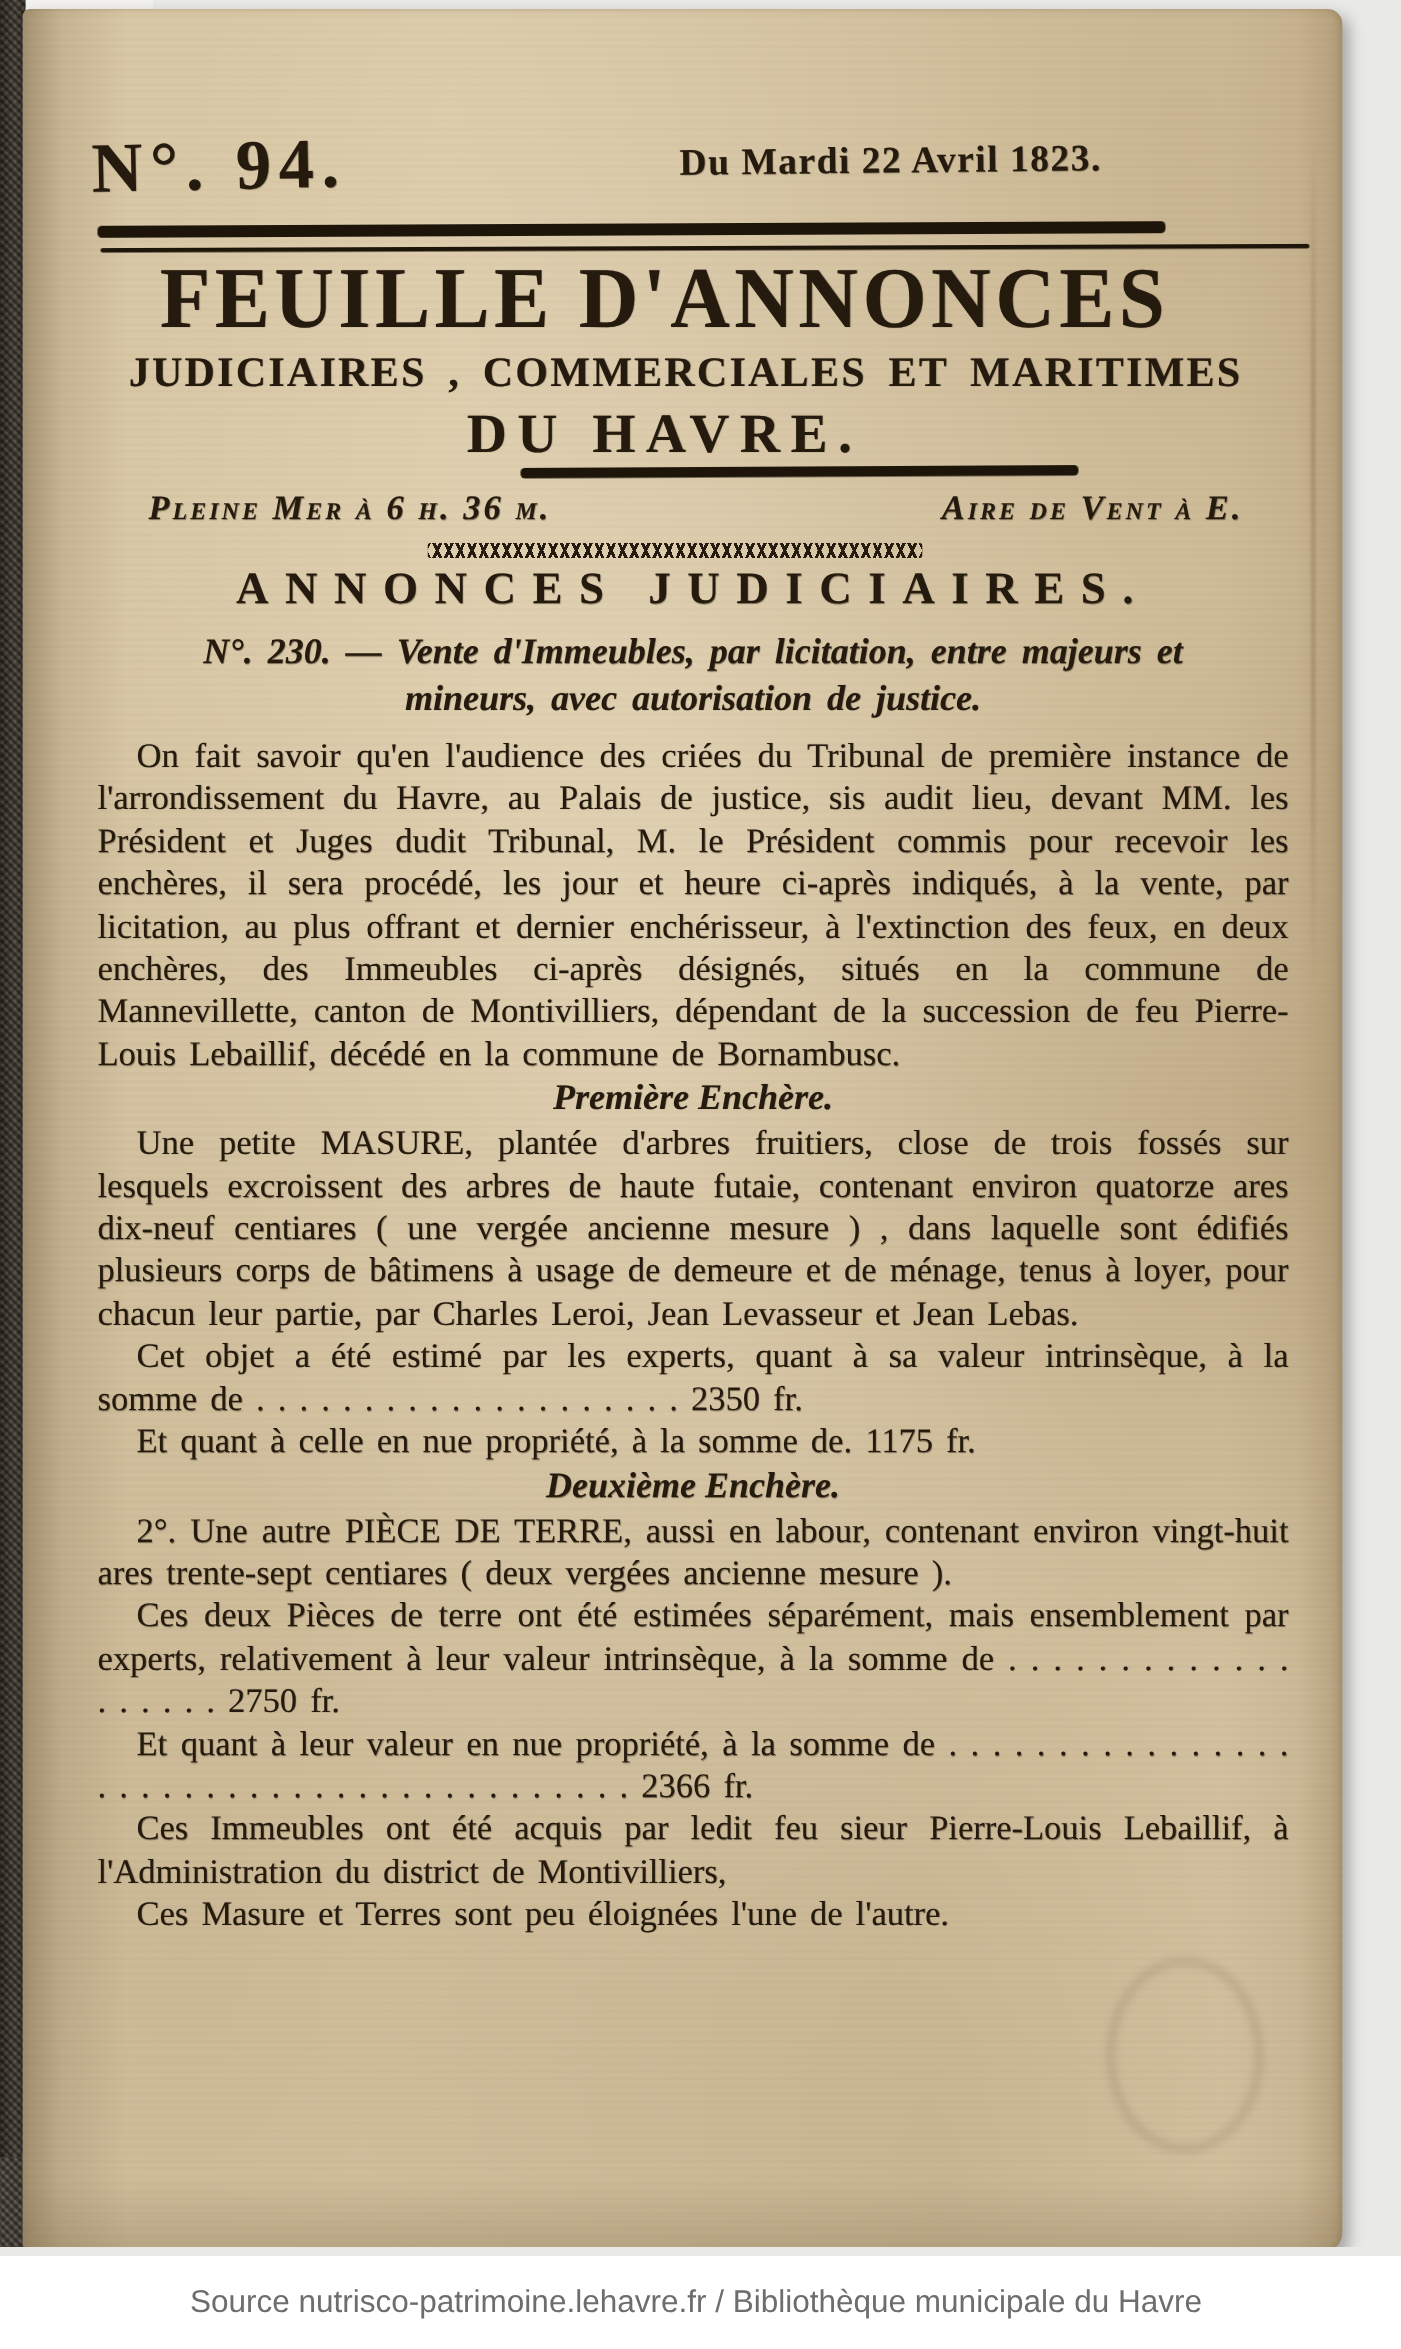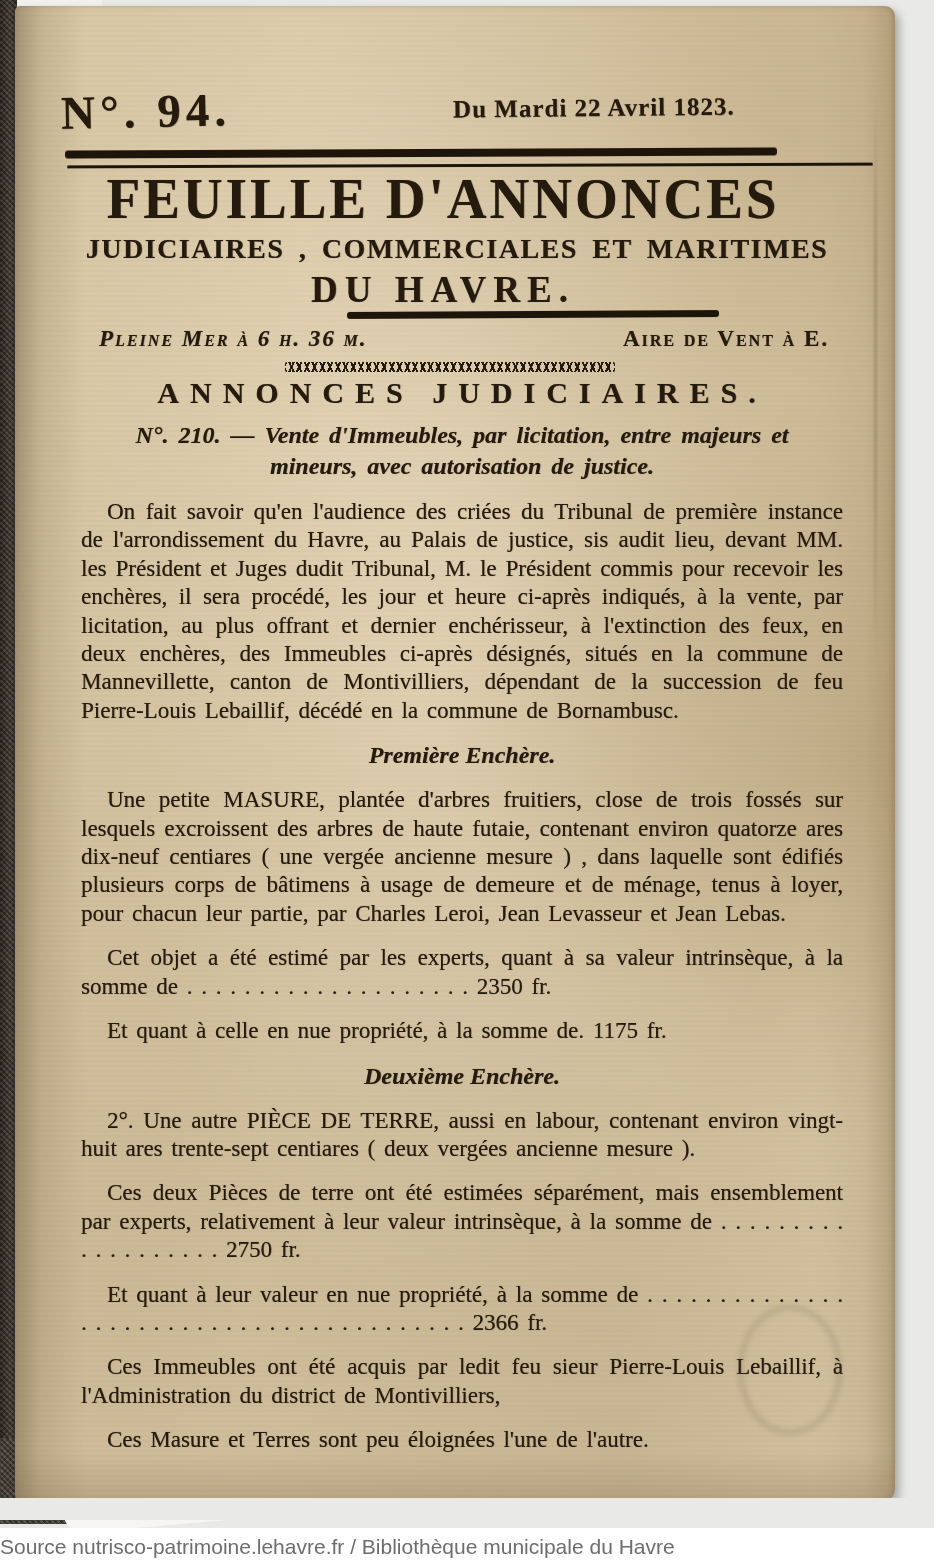--- a/index.html
+++ b/index.html
@@ -77,51 +77,51 @@
   .title-wrap{position:absolute;left:0;top:162px;width:856px;text-align:center;}
   .title-1{font-size:55px;font-weight:bold;letter-spacing:3px;line-height:62px;transform:scaleY(1.05);}
   .title-2{font-size:28px;font-weight:bold;letter-spacing:1.5px;line-height:38px;word-spacing:6px;padding-left:28px;}
   .title-3{font-size:37px;font-weight:bold;letter-spacing:7px;line-height:44px;}
   .rule-short{position:absolute;left:332px;top:305px;width:372px;height:7px;transform:rotate(-.3deg);}
   .info-row{
     position:absolute;left:84px;top:320px;width:730px;
     display:flex;justify-content:space-between;align-items:baseline;
   }
   .tide{font-style:italic;font-variant:small-caps;font-size:23px;font-weight:bold;letter-spacing:2px;}
-  .wind{font-variant:small-caps;font-size:23px;font-weight:bold;letter-spacing:2px;text-align:center;}
+  .wind{font-style:italic;font-variant:small-caps;font-size:23px;font-weight:bold;letter-spacing:2px;text-align:center;}
   .squiggle{
     position:absolute;left:270px;top:356px;width:330px;height:10px;
     background:
       repeating-linear-gradient(65deg, #241b0e 0 2px, transparent 2px 7px),
       repeating-linear-gradient(115deg, #241b0e 0 2px, transparent 2px 7px);
     border-radius:2px;
   }
   
   .flow{position:absolute;left:50px;top:370px;width:794px;}
   .section-title{
     text-align:center;font-size:30px;font-weight:bold;letter-spacing:11px;
     margin:0 0 10px 0;
   }
   .ann-heading{
     text-align:center;font-style:italic;font-size:24px;line-height:31px;
     margin:0 40px 8px 40px;font-weight:bold;word-spacing:4px;
   }
   .para{
     font-size:23px;line-height:28.4px;text-align:justify;text-indent:26px;
-    margin:16px;word-spacing:3px;
+    margin:0;word-spacing:3px;
   }
   .subhead{
     text-align:center;font-style:italic;font-size:24px;font-weight:bold;
     margin:1px 0;line-height:29px;
   }
   
   .footer-gap{position:absolute;left:0;bottom:46px;width:934px;height:22px;background:#e9e9e7;}
   .footer-bar{
-    position:absolute;left:0;bottom:0;width:934px;height:38px;background:#ffffff;
-    display:flex;align-items:center;justify-content:flex-start;
+    position:absolute;left:0;bottom:0;width:934px;height:62px;background:#ffffff;
+    display:flex;align-items:center;justify-content:center;
     font-family:"Liberation Sans", sans-serif;font-size:21px;color:#6d6d6d;
     padding-right:6px;box-sizing:border-box;
   }
 </style>
 </head>
 <body>
 
 <div class="binding"></div>
 <div class="paper-under-top"></div>
 <div class="binding-bottom"></div>
@@ -145,21 +145,21 @@
 
   <div class="info-row">
     <span class="tide">Pleine Mer à 6 h. 36 m.</span>
     <span class="wind">Aire de Vent à E.</span>
   </div>
 
   <div class="squiggle"></div>
 
   <div class="flow">
     <h1 class="section-title">ANNONCES JUDICIAIRES.</h1>
-    <h2 class="ann-heading">N°. 210. — Vente d'Immeubles, par licitation, entre majeurs et mineurs, avec autorisation de justice.</h2>
+    <h2 class="ann-heading">N°. 230. — Vente d'Immeubles, par licitation, entre majeurs et mineurs, avec autorisation de justice.</h2>
 
     <p class="para">On fait savoir qu'en l'audience des criées du Tribunal de première instance de l'arrondissement du Havre, au Palais de justice, sis audit lieu, devant MM. les Président et Juges dudit Tribunal, M. le Président commis pour recevoir les enchères, il sera procédé, les jour et heure ci-après indiqués, à la vente, par licitation, au plus offrant et dernier enchérisseur, à l'extinction des feux, en deux enchères, des Immeubles ci-après désignés, situés en la commune de Mannevillette, canton de Montivilliers, dépendant de la succession de feu Pierre-Louis Lebaillif, décédé en la commune de Bornambusc.</p>
     <p class="subhead">Première Enchère.</p>
     <p class="para">Une petite MASURE, plantée d'arbres fruitiers, close de trois fossés sur lesquels excroissent des arbres de haute futaie, contenant environ quatorze ares dix-neuf centiares ( une vergée ancienne mesure ) , dans laquelle sont édifiés plusieurs corps de bâtimens à usage de demeure et de ménage, tenus à loyer, pour chacun leur partie, par Charles Leroi, Jean Levasseur et Jean Lebas.</p>
     <p class="para">Cet objet a été estimé par les experts, quant à sa valeur intrinsèque, à la somme de . . . . . . . . . . . . . . . . . . . .  2350 fr.</p>
     <p class="para">Et quant à celle en nue propriété, à la somme de.  1175 fr.</p>
     <p class="subhead">Deuxième Enchère.</p>
     <p class="para">2°. Une autre PIÈCE DE TERRE, aussi en labour, contenant environ vingt-huit ares trente-sept centiares ( deux vergées ancienne mesure ).</p>
     <p class="para">Ces deux Pièces de terre ont été estimées séparément, mais ensemblement par experts, relativement à leur valeur intrinsèque, à la somme de . . . . . . . . . . . . . . . . . . .  2750 fr.</p>
     <p class="para">Et quant à leur valeur en nue propriété, à la somme de . . . . . . . . . . . . . . . . . . . . . . . . . . . . . . . . . . . . . . . . .  2366 fr.</p>

